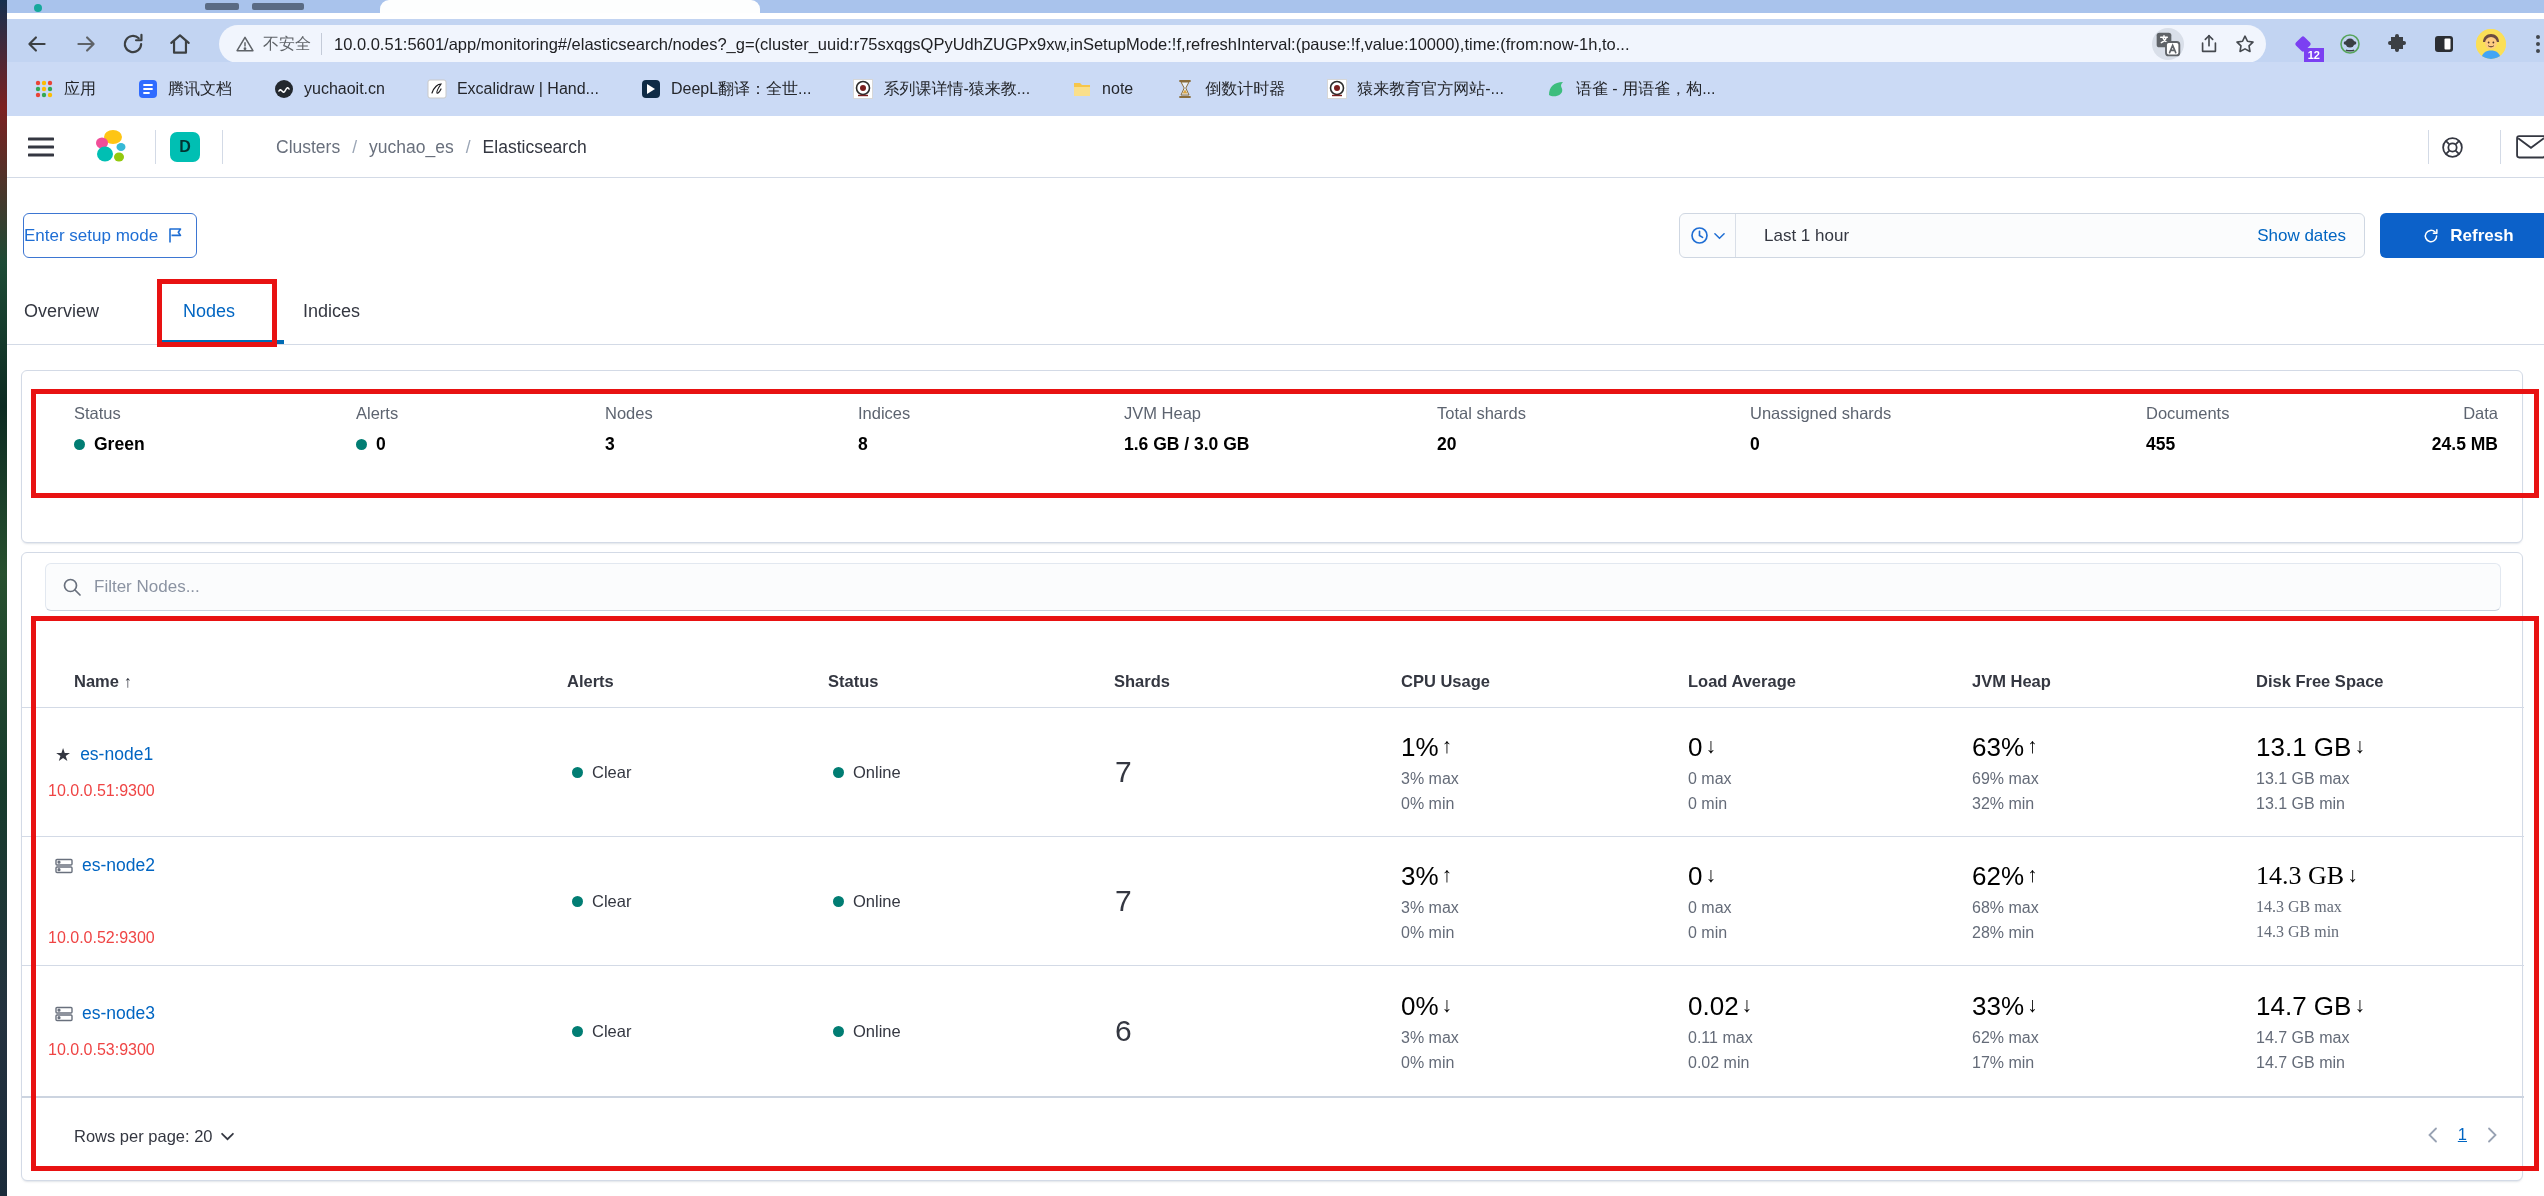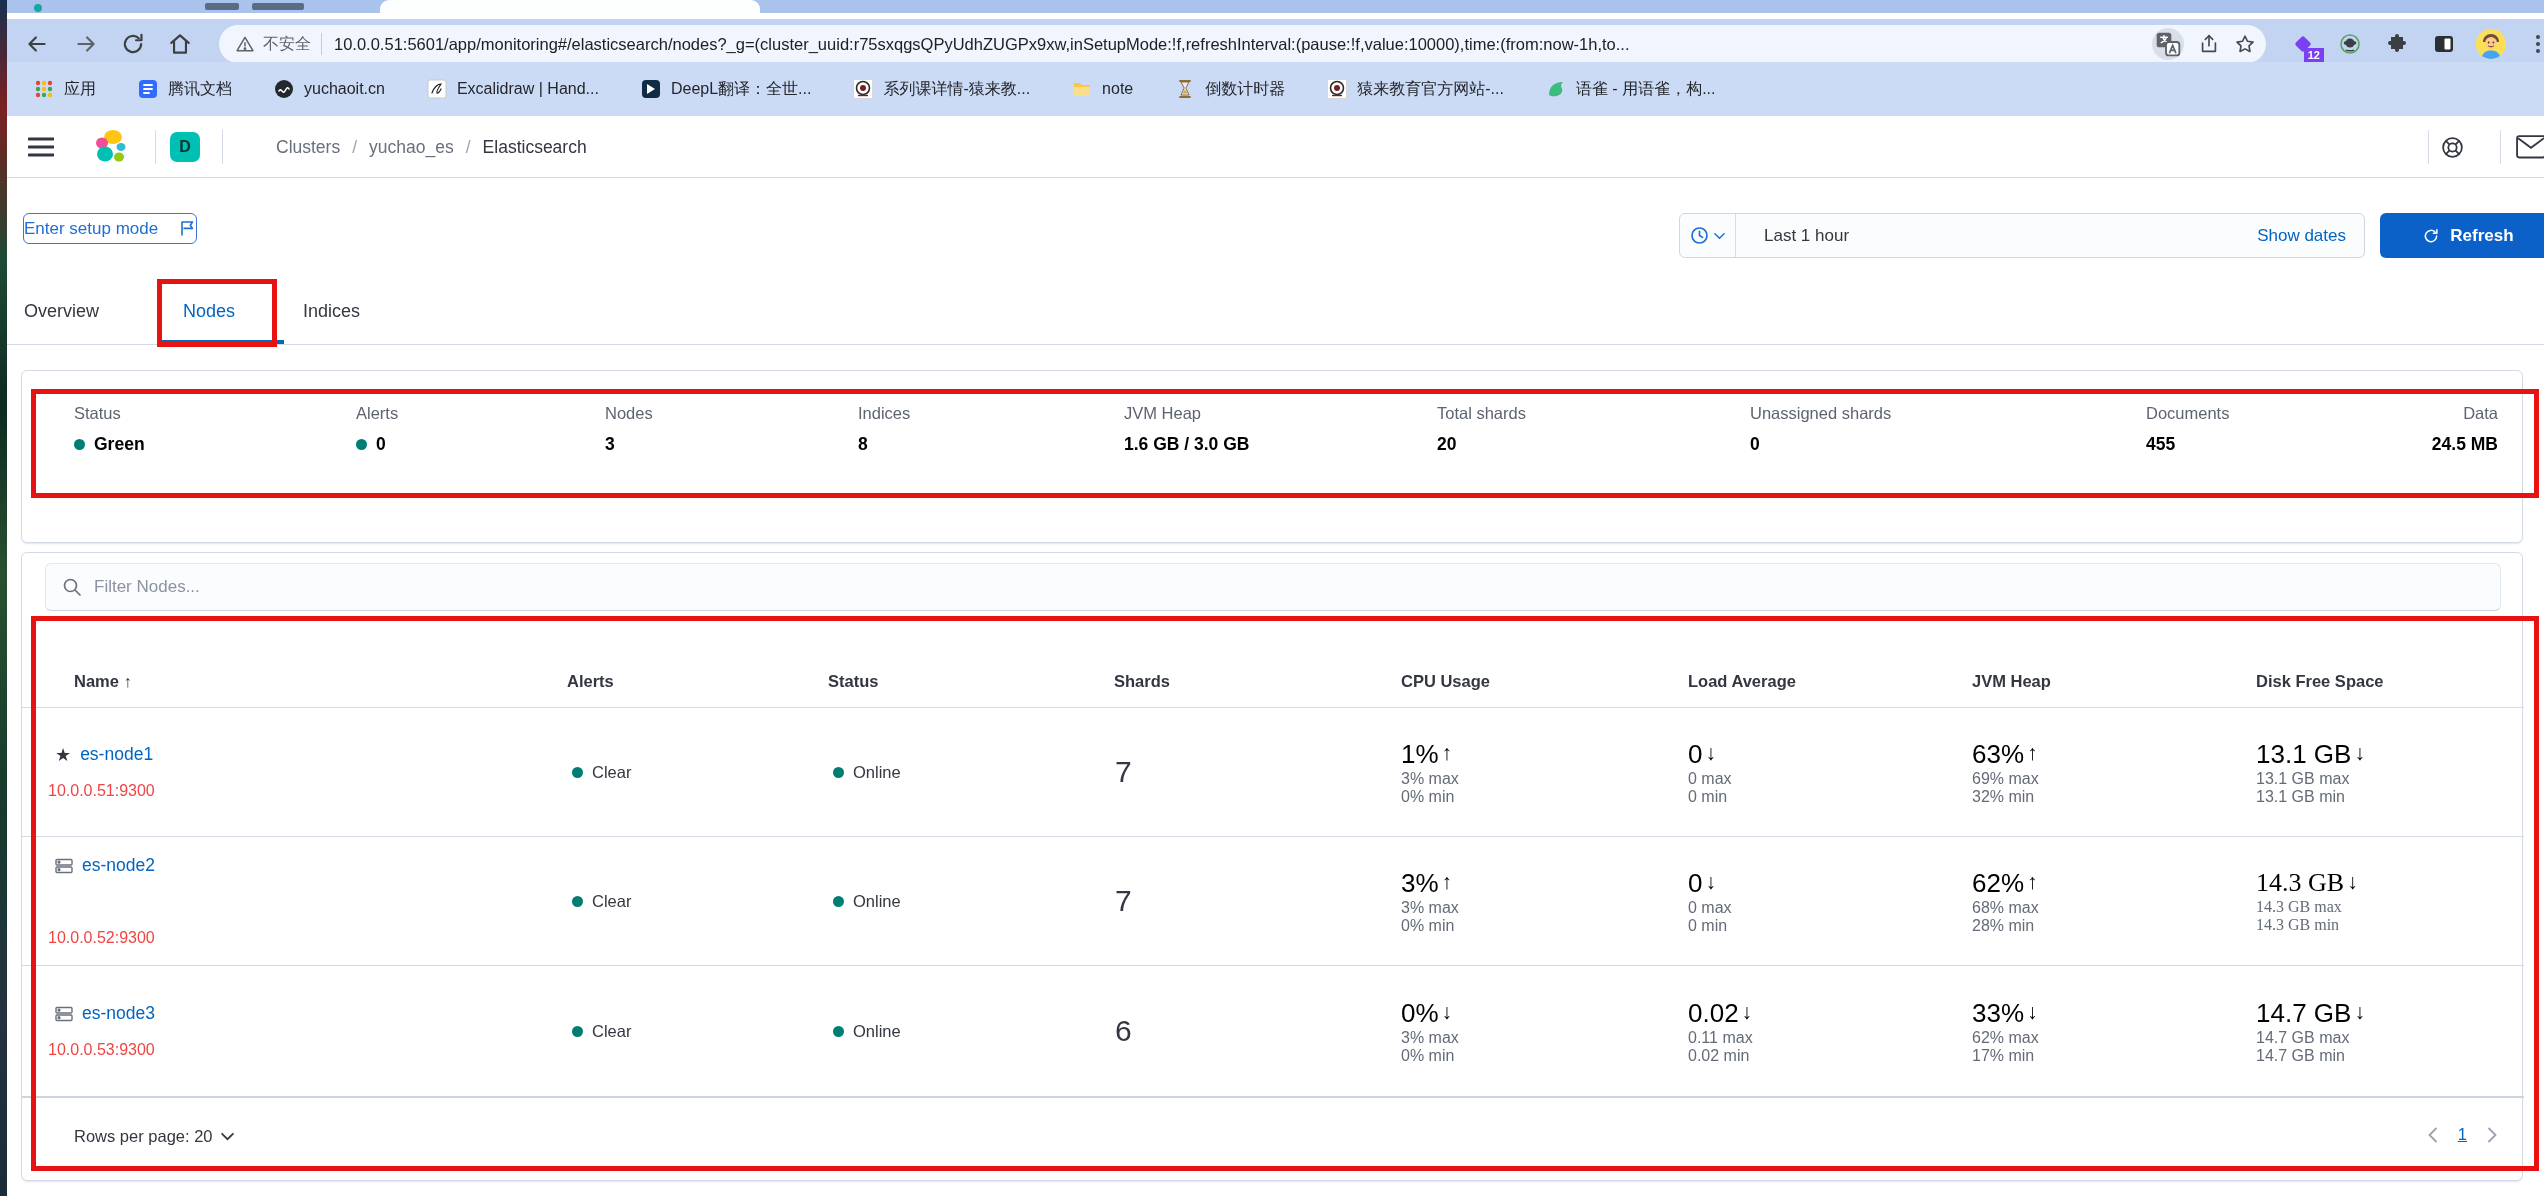--- a/index.html
+++ b/index.html
@@ -51,22 +51,22 @@
   .vdiv { position:absolute; top:14px; width:1px; height:34px; background:#d3dae6; }
   .space-badge { position:absolute; left:163px; top:16px; width:30px; height:30px; border-radius:7px; background:#00bfb3;
     color:rgba(0,0,0,.72); font-weight:700; font-size:16px; display:flex; align-items:center; justify-content:center; }
   .crumbs { position:absolute; left:269px; top:0; height:62px; display:flex; align-items:center; gap:12px; font-size:17.5px; }
   .crumb { color:#69707d; }
   .crumb-sep { color:#9aa5b5; }
   .crumb-cur { color:#343741; }
   .khdr-ico { position:absolute; top:19px; width:25px; height:25px; color:#343741; }
 
   
-  .setup-btn { position:absolute; left:16px; top:97px; width:174px; height:31px; border:1px solid #3d76d2; border-radius:6px;
-    color:#1f6ed4; font-size:17px; display:flex; align-items:center; justify-content:space-between; gap:9px; background:#fff; }
+  .setup-btn { position:absolute; left:16px; top:97px; width:174px; height:45px; border:1px solid #3d76d2; border-radius:6px;
+    color:#1f6ed4; font-size:17px; display:flex; align-items:center; justify-content:flex-start; gap:9px; background:#fff; }
   .flag-ico { width:17px; height:17px; }
   .timepicker { position:absolute; left:1672px; top:97px; width:686px; height:45px; background:#fbfcfd; border:1px solid #cfd7e2;
     border-radius:6px; display:flex; align-items:center; }
   .tp-clock { width:56px; height:100%; border-right:1px solid #d9dfe8; display:flex; align-items:center; justify-content:center; gap:5px; color:#1f6ed4; }
   .tp-value { font-size:17px; color:#343741; margin-left:28px; flex:1; }
   .tp-showdates { font-size:17px; color:#0065c2; margin-right:18px; }
   .refresh-btn { position:absolute; left:2373px; top:97px; width:176px; height:45px; background:#0c61c9; border-radius:6px;
     color:#fff; font-size:17px; font-weight:600; display:flex; align-items:center; justify-content:center; gap:10px; }
 
   
@@ -102,21 +102,21 @@
   .cell { position:absolute; top:0; height:100%; display:flex; flex-direction:column; justify-content:center; }
   .name-line { display:flex; align-items:center; gap:9px; margin-left:7px; }
   .star-glyph { font-size:18px; color:#343741; line-height:1; }
   .node-glyph { width:18px; height:18px; color:#69707d; }
   .node-link { font-size:17.5px; color:#0065c2; }
   .ip { font-size:16px; color:#ef4444; margin-top:17px; }
   .mid-line { display:flex; align-items:center; gap:9px; font-size:16.5px; color:#343741; }
   .shards-num { font-size:30px; font-weight:300; color:#343741; }
   .metric .big { font-size:26px; color:#000; display:flex; align-items:flex-start; gap:3px; }
   .metric .arrow { font-size:21px; font-weight:700; margin-top:2px; }
-  .metric .sub { font-size:16px; color:#646b78; }
+  .metric .sub { font-size:16px; color:#646b78; margin-top:7px; }
   .pager { position:absolute; left:0; top:548px; width:2502px; height:80px; }
   .rpp { position:absolute; left:52px; top:26px; font-size:16.5px; color:#343741; display:flex; align-items:center; gap:8px; }
   .rpp svg { width:13px; height:9px; }
   .pagenums { position:absolute; right:26px; top:24px; display:flex; align-items:center; gap:20px; }
   .pg-chev { width:11px; height:16px; color:#98a2b3; }
   .pg-num { font-size:16.5px; color:#0065c2; text-decoration:underline; }
 
   
   .redbox { position:absolute; border:5px solid #e81212; z-index:50; pointer-events:none; }
   .rb-tab { left:157px; top:279px; width:120px; height:68px; }

